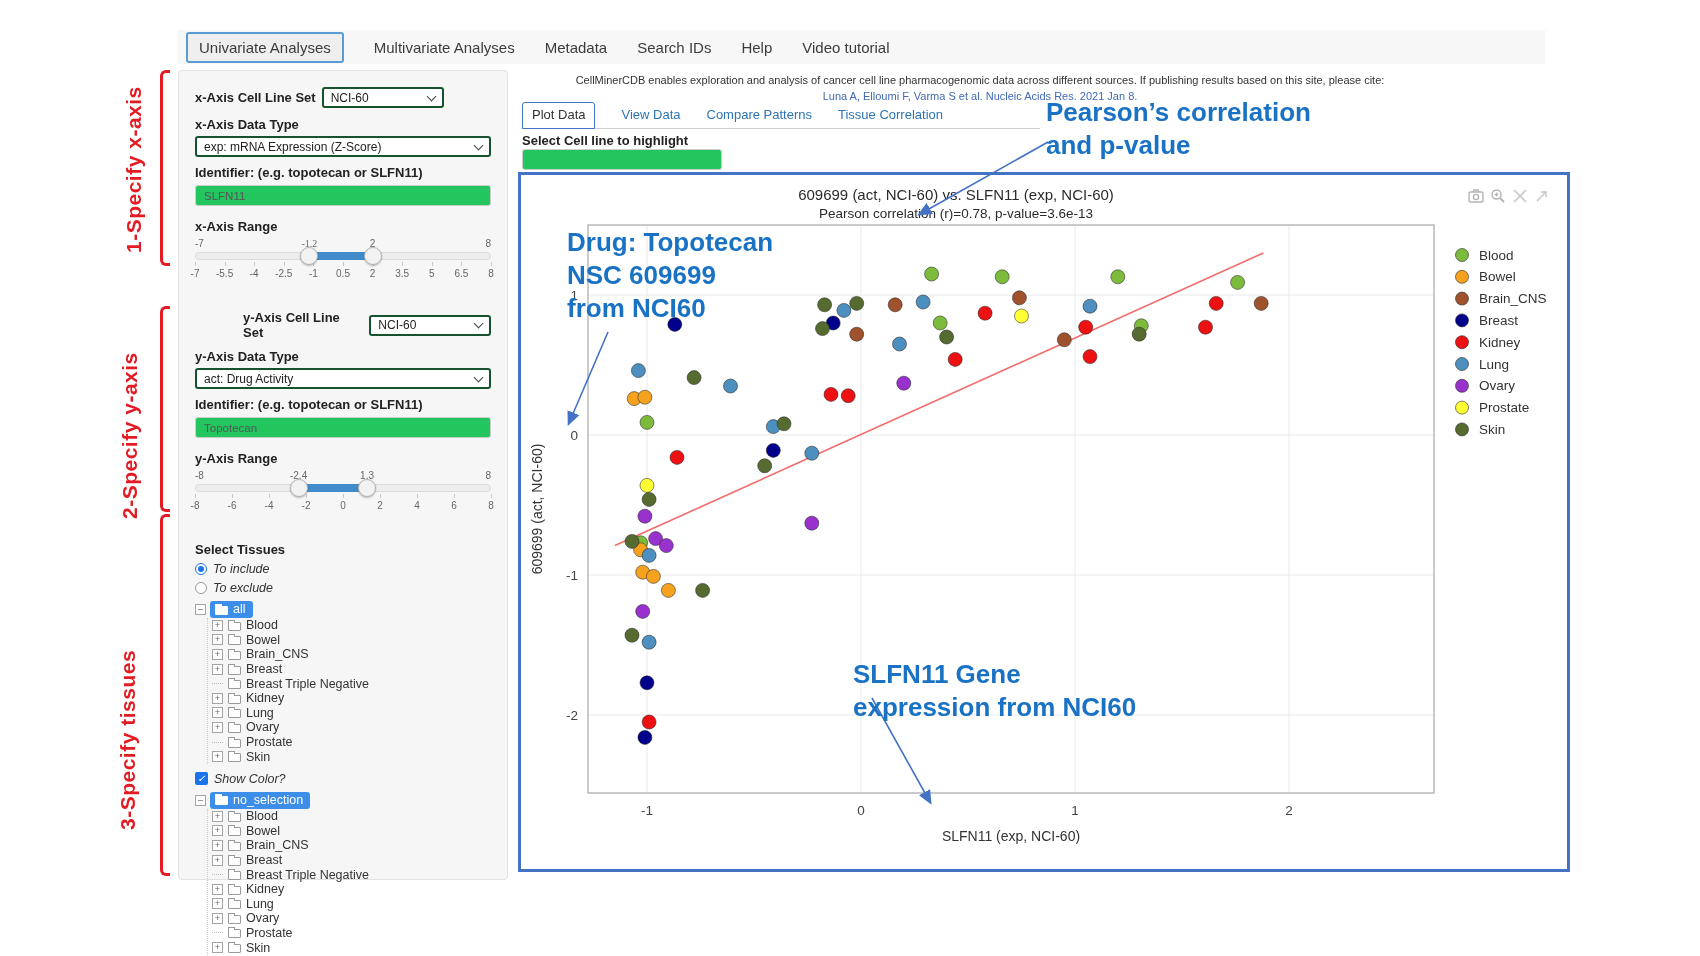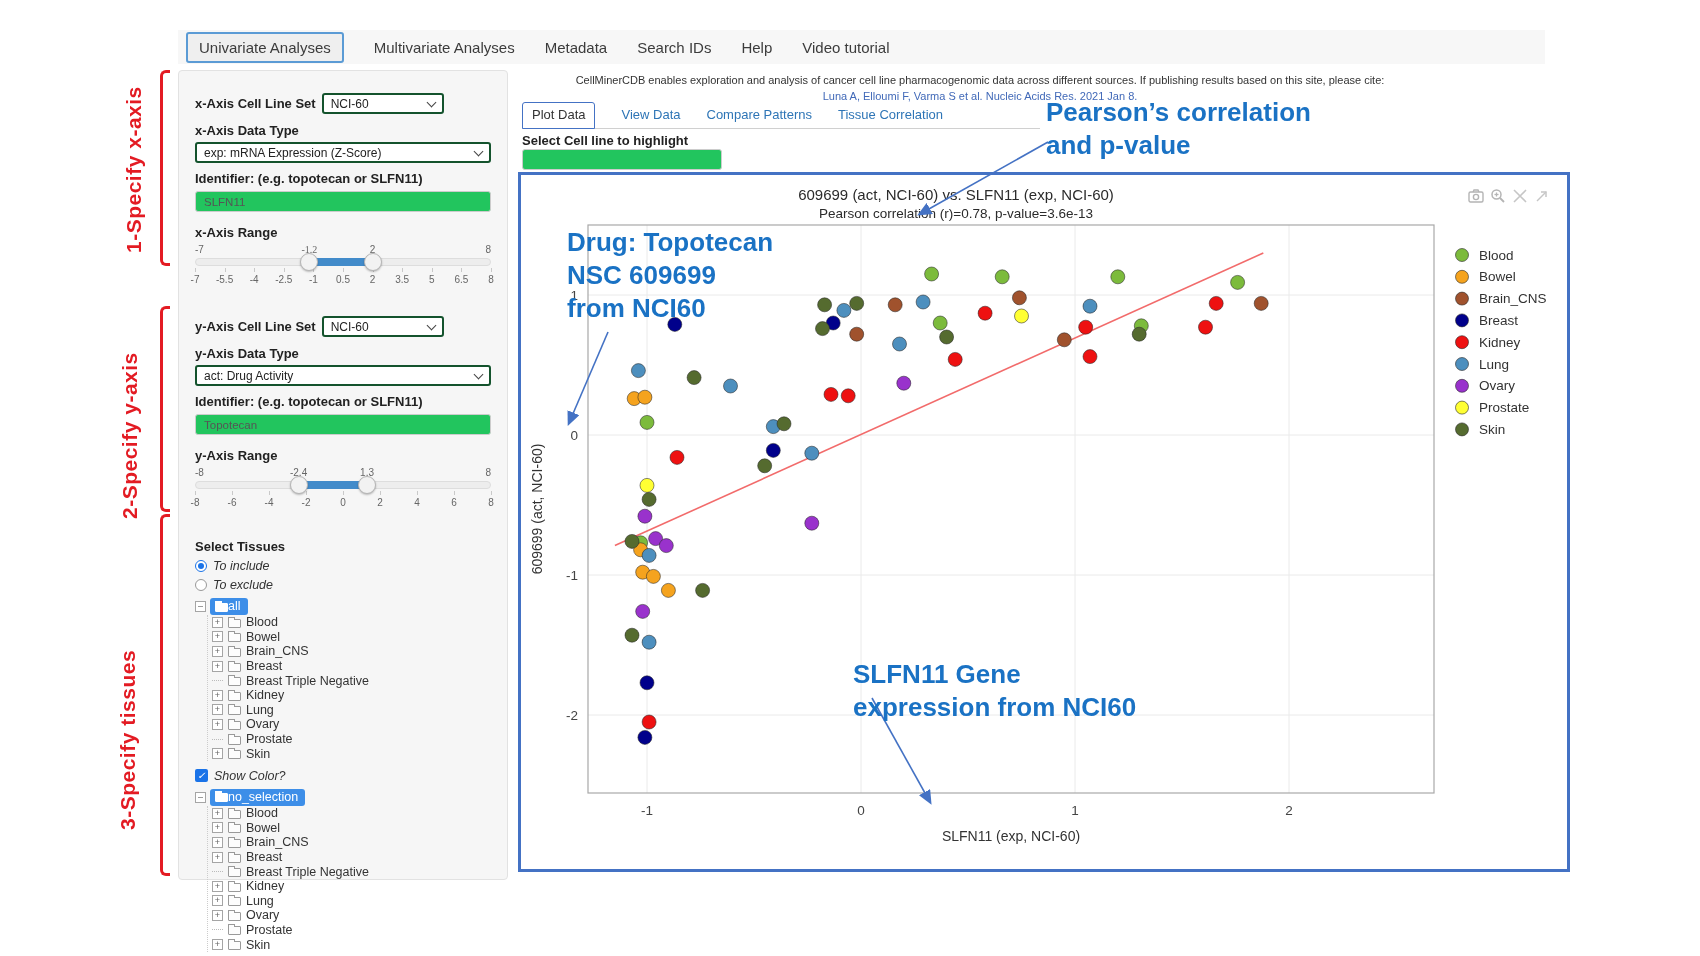--- a/index.html
+++ b/index.html
@@ -33,21 +33,21 @@
   .radio-row { display:flex; align-items:center; gap:6px; margin-top:5px; font-size:12.5px; color:#333; cursor:pointer;font-style:italic; }
   .radio { width:12px; height:12px; border-radius:50%; border:1px solid #999; background:#fff; position:relative; flex:none; }
   .radio.sel { border:1px solid #1a73e8; }
   .radio.sel::after { content:""; position:absolute; left:2px; top:2px; width:6px; height:6px; border-radius:50%; background:#1a73e8; }
   .checkbox { width:13px; height:13px; border-radius:2px; background:#1a73e8; color:#fff; font-size:10px; line-height:13px; text-align:center; flex:none; }
   
   .tree { margin-top:6px; font-size:12.5px; color:#333; }
   .tree-root-row { display:flex; align-items:center; gap:4px; }
   .minusbox,.plusbox { width:11px; height:11px; border:1px solid #a5a5a5; background:#fff; font-size:9px; line-height:9px; text-align:center; color:#666; flex:none; }
   .nub { width:11px; height:1px; border-top:1px dotted #bbb; flex:none; }
-  .root-chip { background:#3d8ee8; color:#fff; border-radius:3px; padding:1px 7px 2px 5px; display:flex; align-items:center; font-size:12.5px; cursor:pointer; }
+  .root-chip { background:#3d8ee8; color:#fff; border-radius:3px; padding:1px 7px 2px 5px; display:flex; align-items:center; gap:5px; font-size:12.5px; cursor:pointer; }
   .folder { width:13px; height:9px; border:1px solid #9a9a9a; background:#fdfdfd; border-radius:1px; position:relative; flex:none; margin-top:2px; }
   .folder::before { content:""; position:absolute; left:-1px; top:-3px; width:5px; height:2px; border:1px solid #9a9a9a; border-bottom:none; background:#fdfdfd; }
   .root-chip .folder { background:#fff; border-color:#fff; }
   .root-chip .folder::before { background:#fff; border-color:#fff; }
   .tree-children { margin-left:12px; border-left:1px dotted #ccc; padding-left:4px; }
   .tree-item { display:flex; align-items:center; gap:5px; height:14.6px; cursor:pointer; }
 
   
   #citation1 { left:520px; top:74px; width:920px; text-align:center; font-size:11px; color:#333; }
   #citation2 { left:520px; top:90px; width:920px; text-align:center; font-size:11px; color:#4169b8; cursor:pointer; }
@@ -82,21 +82,21 @@
   </div>
 
 <div class="red-bracket abs" style="left:160px; top:70px; height:196px;"></div>
 <div class="red-bracket abs" style="left:160px; top:306px; height:206px;"></div>
 <div class="red-bracket abs" style="left:160px; top:514px; height:362px;"></div>
 <div class="red-label abs" style="left:122px; top:84px; height:172px;">1-Specify x-axis</div>
 <div class="red-label abs" style="left:118px; top:338px; height:196px;">2-Specify y-axis</div>
 <div class="red-label abs" style="left:116px; top:620px; height:240px;">3-Specify tissues</div>
 
 <div id="sidebar" class="abs">
-  <div class="sb-row" style="margin-top:8px;">
+  <div class="sb-row" style="margin-top:2px;">
     <span class="sb-label">x-Axis Cell Line Set</span>
     <div class="fake-select" style="width:122px;">
       <span>NCI-60</span>
       <span class="chev"></span>
     </div>
   </div>
   <div class="sb-label" style="margin-top:9px;">x-Axis Data Type</div>
   <div class="fake-select" style="margin-top:4px;">
     <span>exp: mRNA Expression (Z-Score)</span>
     <span class="chev"></span>
@@ -130,21 +130,21 @@
       <div class="slider-tick" style="left: 80%;"></div>
       <span class="slider-ticklab" style="left: 80%;">5</span>
       <div class="slider-tick" style="left: 90%;"></div>
       <span class="slider-ticklab" style="left: 90%;">6.5</span>
       <div class="slider-tick" style="left: 100%;"></div>
       <span class="slider-ticklab" style="left: 100%;">8</span>
       <div class="slider-handle" style="left: 38.6667%;"></div>
       <div class="slider-handle" style="left: 60%;"></div>
     </div>
 
-  <div class="sb-row" style="margin-top:26px;">
+  <div class="sb-row" style="margin-top:26px;margin-left:48px;">
     <span class="sb-label">y-Axis Cell Line Set</span>
     <div class="fake-select" style="width:122px;">
       <span>NCI-60</span>
       <span class="chev"></span>
     </div>
   </div>
   <div class="sb-label" style="margin-top:9px;">y-Axis Data Type</div>
   <div class="fake-select" style="margin-top:4px;">
     <span>act: Drug Activity</span>
     <span class="chev"></span>

